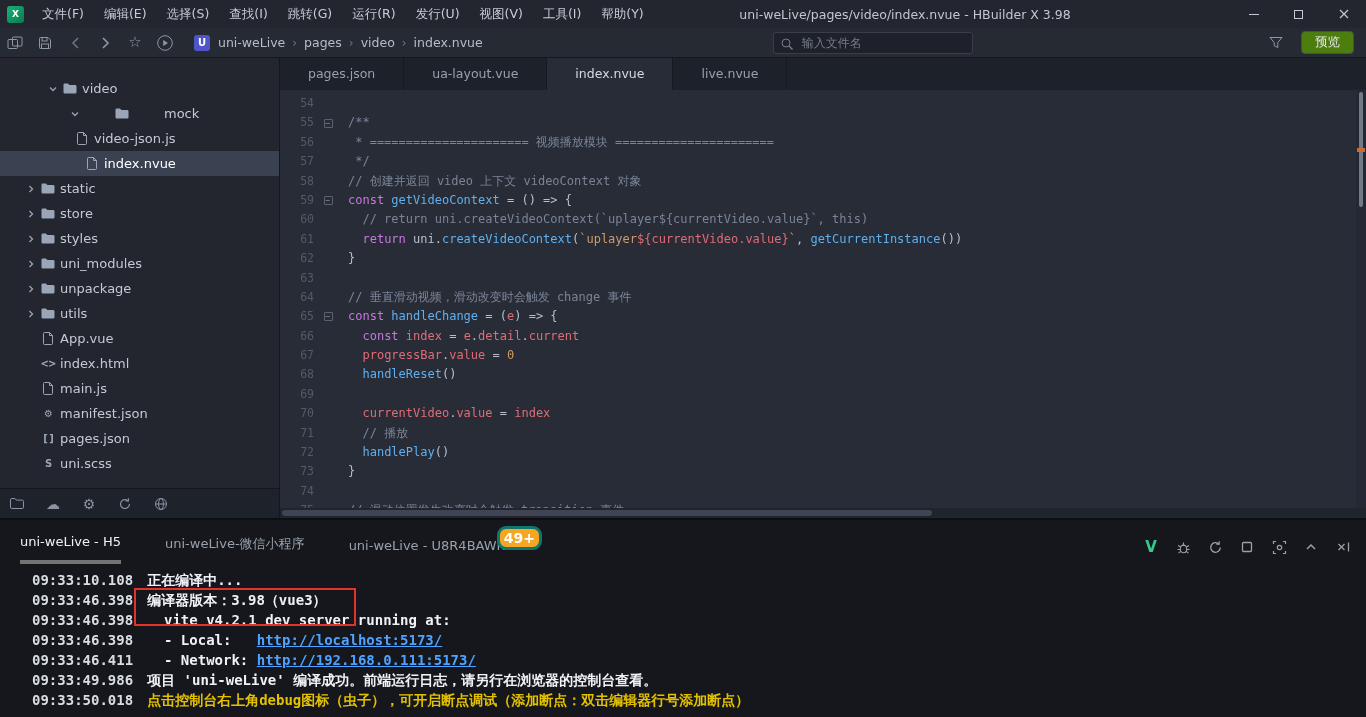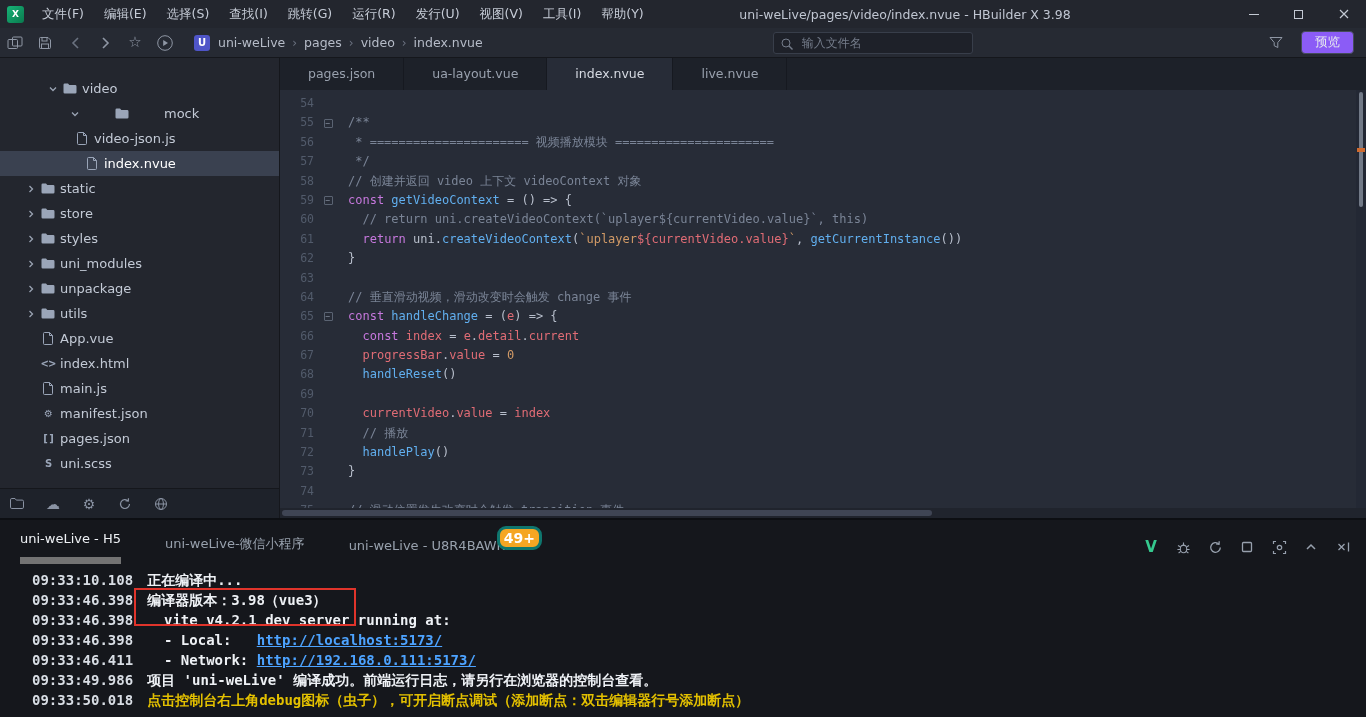--- a/index.html
+++ b/index.html
@@ -27,21 +27,21 @@
     display:flex;align-items:center;justify-content:center;margin:0 6px 0 14px;flex:0 0 auto;}
   .breadcrumb{display:flex;align-items:center;font-size:12.5px;color:#b6bcc8;white-space:nowrap;}
   .crumb{padding:0 2px;}
   .crumb-sep{color:#6b7280;padding:0 5px;font-size:12px;}
   .searchwrap{margin-left:auto;margin-right:auto;position:relative;width:200px;height:22px;flex:0 0 auto;}
   .searchwrap input{width:100%;height:100%;background:#1e2129;border:1px solid #383e4a;border-radius:3px;
     color:#aab1bd;font-size:12px;padding-left:28px;outline:none;font-family:"DejaVu Sans",sans-serif;}
   .searchwrap input::placeholder{color:#747c8a;}
   .search-ic{position:absolute;left:7px;top:4px;}
   .filter-ic{margin-right:10px;}
-  .preview-btn{margin-right:12px;height:23px;padding:0 13px;background:#8b5cf6;border:1px solid #454c5a;border-radius:4px;
+  .preview-btn{margin-right:12px;height:23px;padding:0 13px;background:#4d7c0f;border:1px solid #454c5a;border-radius:4px;
     color:#e6e9ee;font-size:12.5px;display:flex;align-items:center;flex:0 0 auto;}
   
   .main{display:flex;height:460px;}
   .sidebar{width:280px;background:#23262e;position:relative;flex:0 0 auto;border-right:1px solid #15171c;}
   .tree{padding-top:18px;}
   .tree-row{height:25px;display:flex;align-items:center;font-size:13px;color:#c3cad6;white-space:nowrap;cursor:default;}
   .tree-row.selected{background:#3a4150;color:#fff;}
   .chev{width:14px;display:inline-flex;justify-content:center;flex:0 0 auto;}
   .titem-icon{width:20px;display:inline-flex;justify-content:center;align-items:center;flex:0 0 auto;}
   .txticon{font-size:10px;color:#9aa5b8;font-weight:bold;letter-spacing:-1px;}
@@ -66,21 +66,21 @@
   .tk-v{color:#e06c75;} .tk-s{color:#d19a66;} .tk-n{color:#d19a66;} .tk-p{color:#b8bfcc;}
   .hscroll{height:10px;background:#20242d;position:relative;flex:0 0 auto;}
   .hthumb{position:absolute;left:2px;top:2px;width:650px;height:6px;border-radius:3px;background:#3f4554;}
   .vscroll{position:absolute;top:32px;right:0;width:10px;bottom:10px;background:#232834;}
   .vthumb{position:absolute;top:2px;right:3px;width:4px;height:115px;border-radius:2px;background:#8e96a3;opacity:.75;}
   .vmark{position:absolute;top:58px;right:1px;width:8px;height:4px;background:#cf6a2e;}
   
   .console{height:199px;background:#15171c;border-top:2px solid #0d0f13;display:flex;flex-direction:column;}
   .con-header{height:44px;display:flex;align-items:flex-end;padding:0 14px 0 20px;flex:0 0 auto;}
   .con-tab{margin-right:44px;padding-bottom:11px;font-size:13px;color:#98a1ad;position:relative;white-space:nowrap;cursor:default;}
-  .con-tab.active{color:#eef1f5;border-bottom:7px solid #737373;}
+  .con-tab.active{color:#eef1f5;border-bottom:4px solid #737373;}
   .con-badge{position:absolute;top:-12px;right:-16px;background:#f5a623;color:#fff;font-size:14px;font-weight:bold;
     border-radius:9px;padding:1px 4px;border:3px solid #0f766e;}
   .con-icons{margin-left:auto;display:flex;align-items:center;gap:14px;padding-bottom:8px;color:#97a0ad;}
   .con-ic{width:18px;height:18px;display:flex;align-items:center;justify-content:center;}
   .v-glyph{color:#35c98e;font-weight:bold;font-size:15px;font-family:"DejaVu Sans",sans-serif;}
   .con-body{position:relative;flex:1;padding:6px 0 0 20px;overflow:hidden;
     font-family:"DejaVu Sans Mono","Liberation Mono",monospace;font-size:14px;font-weight:bold;}
   .con-line{height:20px;line-height:20px;white-space:pre;color:#eef1f5;}
   .con-time{color:#d8dde4;margin-right:14px;margin-left:12px;}
   .seg-link{color:#4da3ff;text-decoration:underline;}

